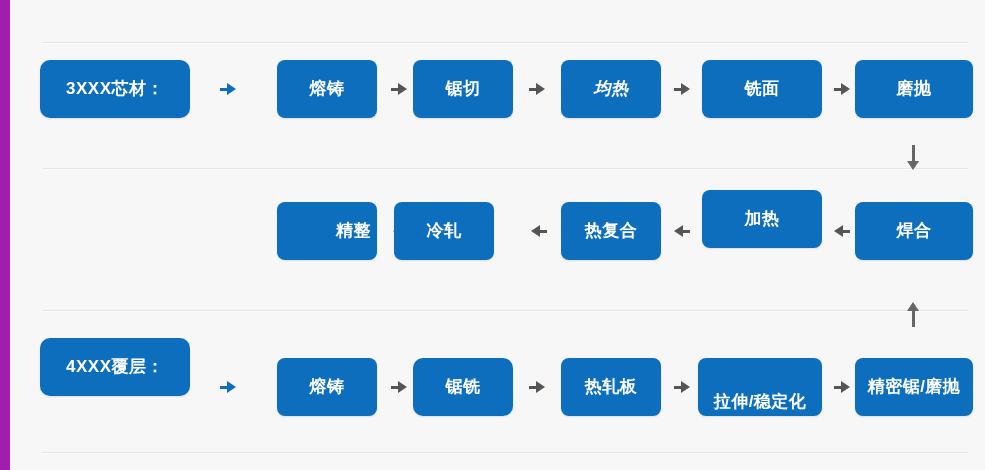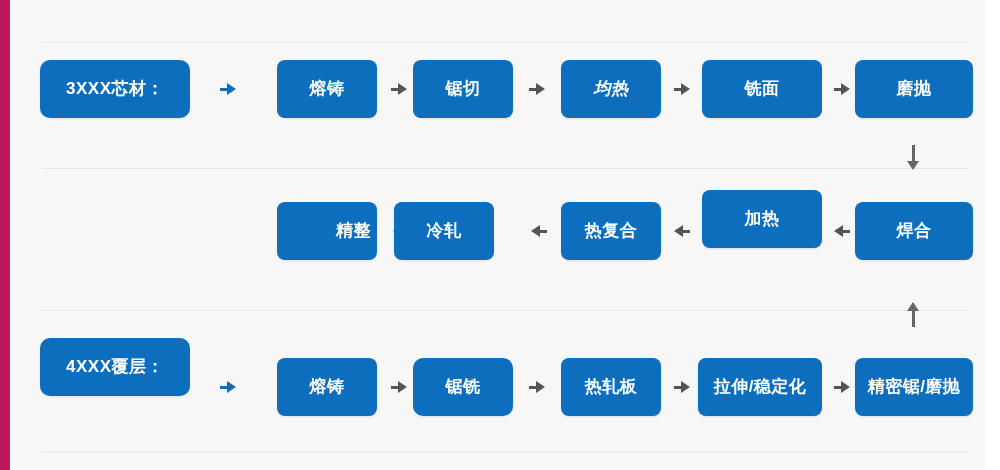--- a/index.html
+++ b/index.html
@@ -11,21 +11,21 @@
     height: 470px;
     background: #ffffff;
     font-family: "Liberation Sans", "DejaVu Sans", sans-serif;
     overflow: hidden;
   }
 
   #canvas {
     position: relative;
     width: 980px;
     height: 470px;
-    background: #be185d;
+    background: #a21caf;
   }
 
   
   .panel-bg {
     position: absolute;
     left: 10px;
     top: 0px;
     width: 975px;
     height: 470px;
     background: #f7f7f7;
@@ -256,21 +256,21 @@
   </div>
 
   <div class="box" style="left:561px; top:358px; width:100px; height:58px;">
     <span class="label">热轧板</span>
   </div>
   <div class="arrow-h" style="left:668px; top:380px; width:28px;">
     <span class="tail"></span>
     <span class="head"></span>
   </div>
 
-  <div class="box" style="left:698px; top:358px; width:124px; height:58px;">
+  <div class="box" style="left:698px; top:358px; width:124px; height:58px;align-items:flex-end;">
     <span class="label">拉伸/稳定化</span>
   </div>
   <div class="arrow-h" style="left:828px; top:380px; width:28px;">
     <span class="tail"></span>
     <span class="head"></span>
   </div>
 
   <div class="box" style="left:855px; top:358px; width:118px; height:58px;">
     <span class="label">精密锯/磨抛</span>
   </div>

